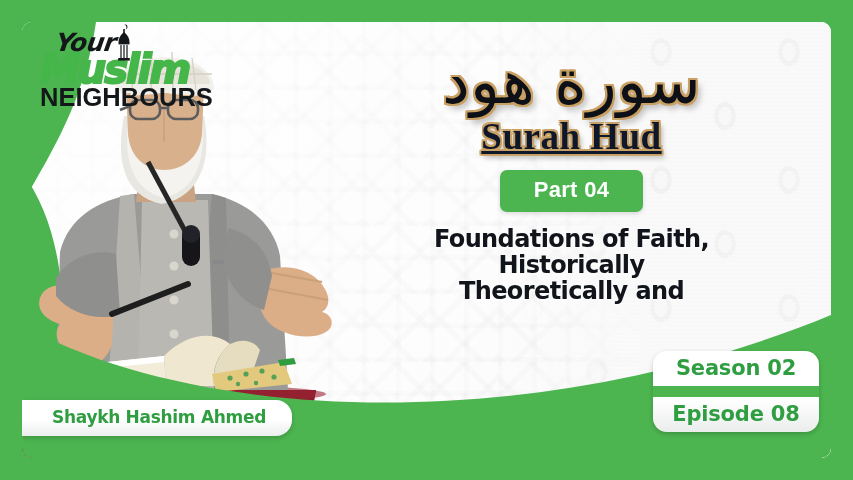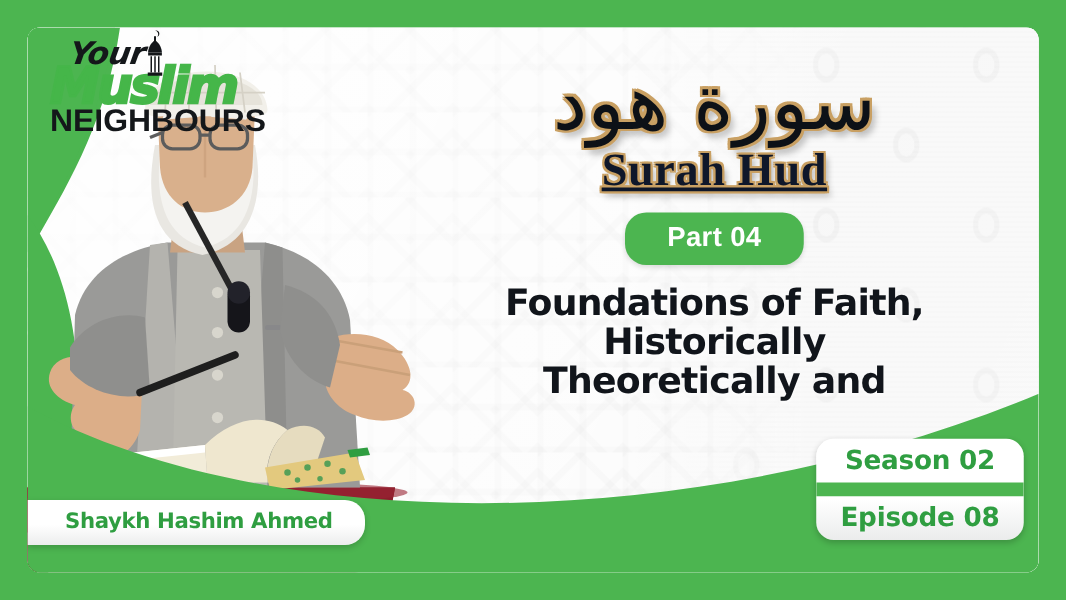--- a/index.html
+++ b/index.html
@@ -133,29 +133,29 @@
        1.6px 1.6px 0 #c9a063, -1.6px 1.6px 0 #c9a063, 1.6px -1.6px 0 #c9a063, -1.6px -1.6px 0 #c9a063,
        3px 4px 5px rgba(0,0,0,.3);
     text-decoration: underline;
   }
   .part-pill {
     display:inline-block;
     background:#4cb550;
     color:#ffffff;
     font-weight:bold; font-size:22px;
     padding:7px 34px 9px;
-    border-radius:17px;
+    border-radius:7px;
     margin-top:12px;
     letter-spacing:.3px;
     box-shadow:0 2px 4px rgba(0,0,0,.13);
   }
   .main-title {
     font-family:"DejaVu Sans", sans-serif;
     font-weight:bold;
-    font-size:29px;
+    font-size:24px;
     line-height:1.07;
     color:#11151b;
     margin-top:15px;
     letter-spacing:-.6px;
     text-shadow:0 2px 3px rgba(255,255,255,.75);
     text-align:center;
   }
 
   
   .speaker-bar {

